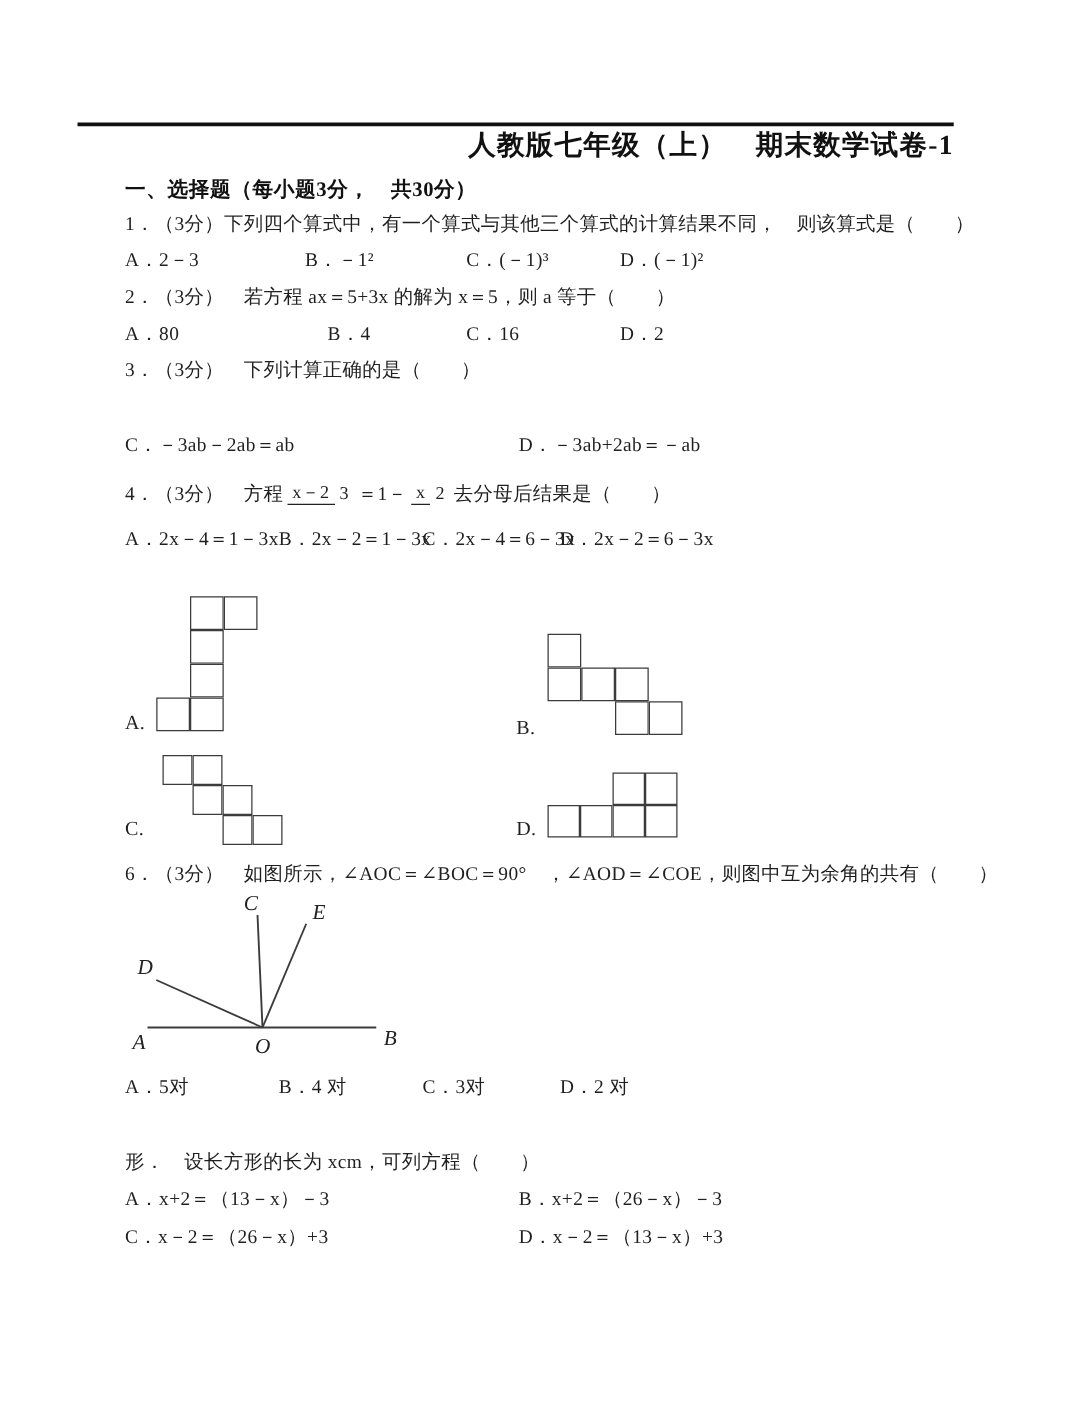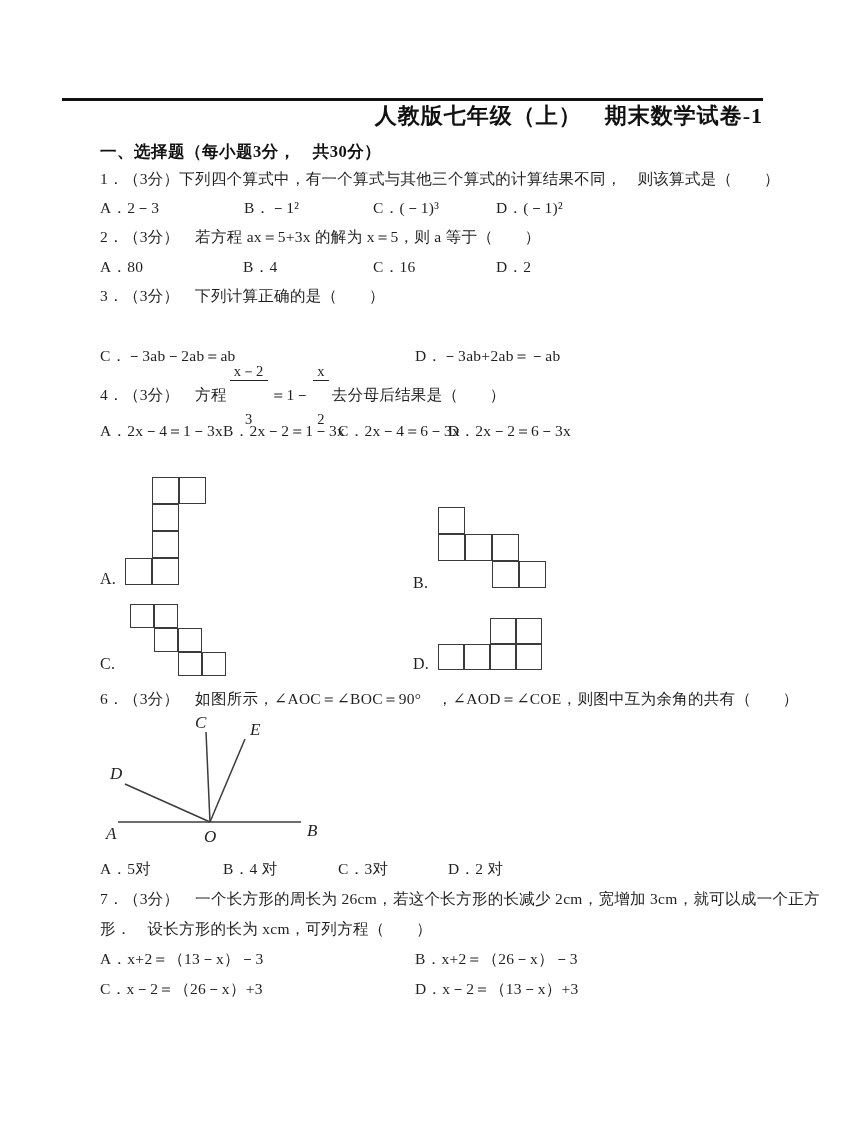--- a/index.html
+++ b/index.html
@@ -7,22 +7,22 @@
         font-family:"Liberation Serif","DejaVu Serif",serif;color:#1f1f1f;}
   .rule{position:absolute;left:62px;top:98px;width:701px;height:3px;background:#111;}
   .title{position:absolute;left:62px;top:101px;width:701px;margin:0;text-align:right;
          font-size:22px;font-weight:bold;letter-spacing:1px;color:#111;}
   .line{position:absolute;left:100px;white-space:nowrap;font-size:15.5px;letter-spacing:.3px;}
   .bold{font-weight:bold;font-size:16.5px;letter-spacing:.5px;color:#111;}
   .optrow{position:absolute;left:0;width:100%;height:22px;}
   .opt{position:absolute;white-space:nowrap;font-size:15.5px;letter-spacing:.3px;}
   .q4row{position:absolute;left:100px;display:flex;align-items:center;font-size:15.5px;
          letter-spacing:.3px;white-space:nowrap;height:44px;}
-  .frac{display:inline-flex;flex-direction:column;align-items:center;margin:0 3px;
-        font-size:14.5px;line-height:1.15;gap:30px;}
+  .frac{display:inline-flex;align-items:center;margin:0 3px;
+        font-size:14.5px;line-height:1.15;}
   .frac .num{border-bottom:1.6px solid #222;padding:0 4px;}
   .frac .den{padding:0 4px;}
   .net-cell{position:absolute;box-sizing:border-box;border:1.6px solid #3b3b3b;background:#fff;}
   .net-label{position:absolute;font-size:16px;letter-spacing:.3px;}
   .angle{position:absolute;left:88px;top:712px;}
   .angle line{stroke:#3c3c3c;stroke-width:1.5;}
   .angle text{font-family:"Liberation Serif","DejaVu Serif",serif;font-style:italic;
               font-size:17px;fill:#222;}
 </style>
 </head>
@@ -39,21 +39,21 @@
   <div class="optrow" style="top:198px">
     <span class="opt" style="left:100px">A．2－3</span>
     <span class="opt" style="left:244px">B．－1²</span>
     <span class="opt" style="left:373px">C．(－1)³</span>
     <span class="opt" style="left:496px">D．(－1)²</span>
   </div>
 
   <div class="line" style="top:227px">2．（3分）　若方程 ax＝5+3x 的解为 x＝5，则 a 等于（　　）</div>
   <div class="optrow" style="top:257px">
     <span class="opt" style="left:100px">A．80</span>
-    <span class="opt" style="left:243px">B．4</span>
+    <span class="opt" style="left:262px">B．4</span>
     <span class="opt" style="left:373px">C．16</span>
     <span class="opt" style="left:496px">D．2</span>
   </div>
 
   <div class="line" style="top:286px">3．（3分）　下列计算正确的是（　　）</div>
   <div class="optrow" style="top:346px">
     <span class="opt" style="left:100px">C．－3ab－2ab＝ab</span>
     <span class="opt" style="left:415px">D．－3ab+2ab＝－ab</span>
   </div>
 
@@ -123,21 +123,20 @@
     <text x="22" y="67">D</text>
   </svg>
 
   <div class="optrow" style="top:859px">
     <span class="opt" style="left:100px">A．5对</span>
     <span class="opt" style="left:223px">B．4 对</span>
     <span class="opt" style="left:338px">C．3对</span>
     <span class="opt" style="left:448px">D．2 对</span>
   </div>
 
-  <div class="line" style="top:889px">7．（3分）　一个长方形的周长为 26cm，若这个长方形的长减少 2cm，宽增加 3cm，就可以成一个正方</div>
   <div class="line" style="top:919px">形．　设长方形的长为 xcm，可列方程（　　）</div>
   <div class="optrow" style="top:949px">
     <span class="opt" style="left:100px">A．x+2＝（13－x）－3</span>
     <span class="opt" style="left:415px">B．x+2＝（26－x）－3</span>
   </div>
   <div class="optrow" style="top:979px">
     <span class="opt" style="left:100px">C．x－2＝（26－x）+3</span>
     <span class="opt" style="left:415px">D．x－2＝（13－x）+3</span>
   </div>
 

